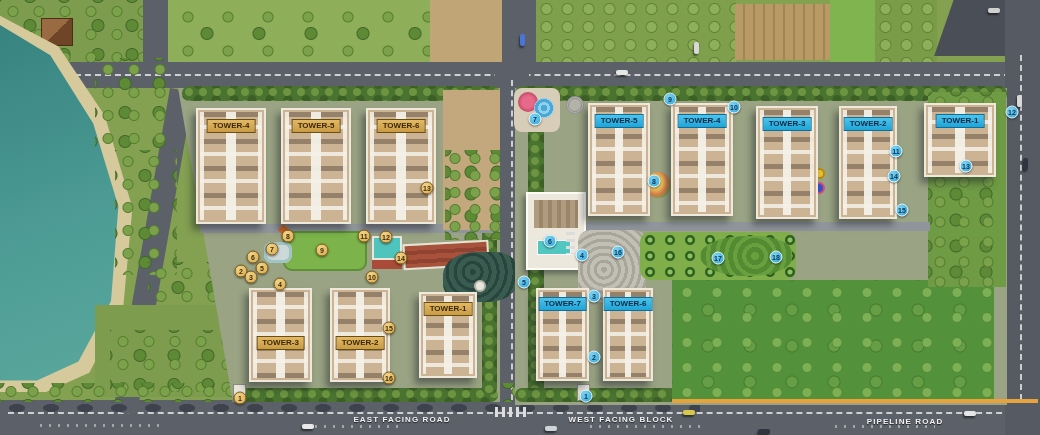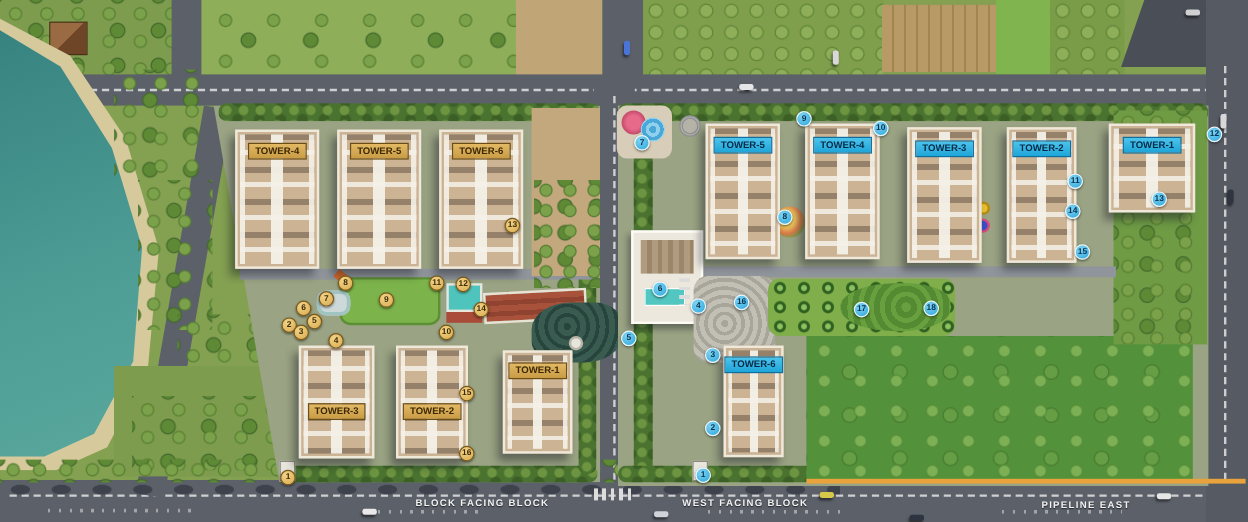--- a/index.html
+++ b/index.html
@@ -140,23 +140,23 @@
   <div style="left:534px;top:98px;width:20px;height:20px;border-radius:50%;background:repeating-radial-gradient(circle,#4aa8d8 0 3px,#8fd0ec 3px 6px);"></div>
   <div style="left:566px;top:96px;width:18px;height:18px;border-radius:50%;background:#b5b2a8;border:3px double #8e9094;"></div>
   <div class="palms" style="left:640px;top:232px;width:156px;height:48px;"></div>
   <div style="left:700px;top:236px;width:92px;height:40px;background:repeating-radial-gradient(circle at 60% 50%,#69a03f 0 4px,#548a32 4px 9px);border-radius:50% 40% 45% 50%;"></div>
   <div style="left:645px;top:172px;width:26px;height:26px;border-radius:50%;background:radial-gradient(circle at 40% 40%,#e8c45a 0 30%,#d87a4a 55%,#7a9c49 75%);"></div>
   <div style="left:814px;top:168px;width:11px;height:11px;border-radius:50%;background:#e8c030;border:2px solid #b88a10;"></div>
   <div style="left:813px;top:182px;width:12px;height:12px;border-radius:50%;background:#3a4ec8;border:2px solid #d84a7a;"></div>
   <div style="left:577px;top:384px;width:13px;height:17px;background:#e8e5dc;border:1px solid #8a8a80;"></div>
   <div class="zebra" style="left:566px;top:232px;width:9px;height:22px;background:repeating-linear-gradient(180deg,#dcdcdc 0 3px,transparent 3px 7px);"></div>
 
-  <div class="roadlabel" style="left:402px;top:419px;">BLOCK FACING BLOCK</div>
+  <div class="roadlabel" style="left:402px;top:419px;">EAST FACING ROAD</div>
   <div class="roadlabel" style="left:621px;top:419px;text-align:center;">WEST FACING BLOCK</div>
-  <div class="roadlabel" style="left:905px;top:421px;">PIPELINE EAST</div>
+  <div class="roadlabel" style="left:905px;top:421px;">PIPELINE ROAD</div>
 
   <div id="dyn" style="left:0;top:0;width:100%;height:100%;">
       <div class="tower east" style="left: 196px; top: 108px; width: 70px; height: 116px;">
         <div class="tlabel" style="top: 9px;">TOWER-4</div>
       </div>
       <div class="tower east" style="left: 281px; top: 108px; width: 70px; height: 116px;">
         <div class="tlabel" style="top: 9px;">TOWER-5</div>
       </div>
       <div class="tower east" style="left: 366px; top: 108px; width: 70px; height: 116px;">
         <div class="tlabel" style="top: 9px;">TOWER-6</div>
@@ -193,20 +193,23 @@
         <div class="tlabel" style="top: 9px;">TOWER-4</div>
       </div>
       <div class="tower west" style="left: 756px; top: 106px; width: 62px; height: 113px;">
         <div class="tlabel" style="top: 9px;">TOWER-3</div>
       </div>
       <div class="tower west" style="left: 839px; top: 106px; width: 58px; height: 113px;">
         <div class="tlabel" style="top: 9px;">TOWER-2</div>
       </div>
       <div class="tower west" style="left: 924px; top: 103px; width: 72px; height: 74px;">
         <div class="tlabel" style="top: 9px;">TOWER-1</div>
+      </div>
+      <div class="tower west" style="left: 536px; top: 288px; width: 53px; height: 93px;">
+        <div class="tlabel" style="top: 7px;">TOWER-7</div>
       </div>
       <div class="tower west" style="left: 603px; top: 288px; width: 50px; height: 93px;">
         <div class="tlabel" style="top: 7px;">TOWER-6</div>
       </div>
       <div class="marker blue" style="left: 586px; top: 396px;">1</div>
       <div class="marker blue" style="left: 594px; top: 357px;">2</div>
       <div class="marker blue" style="left: 594px; top: 296px;">3</div>
       <div class="marker blue" style="left: 582px; top: 255px;">4</div>
       <div class="marker blue" style="left: 524px; top: 282px;">5</div>
       <div class="marker blue" style="left: 550px; top: 241px;">6</div>

